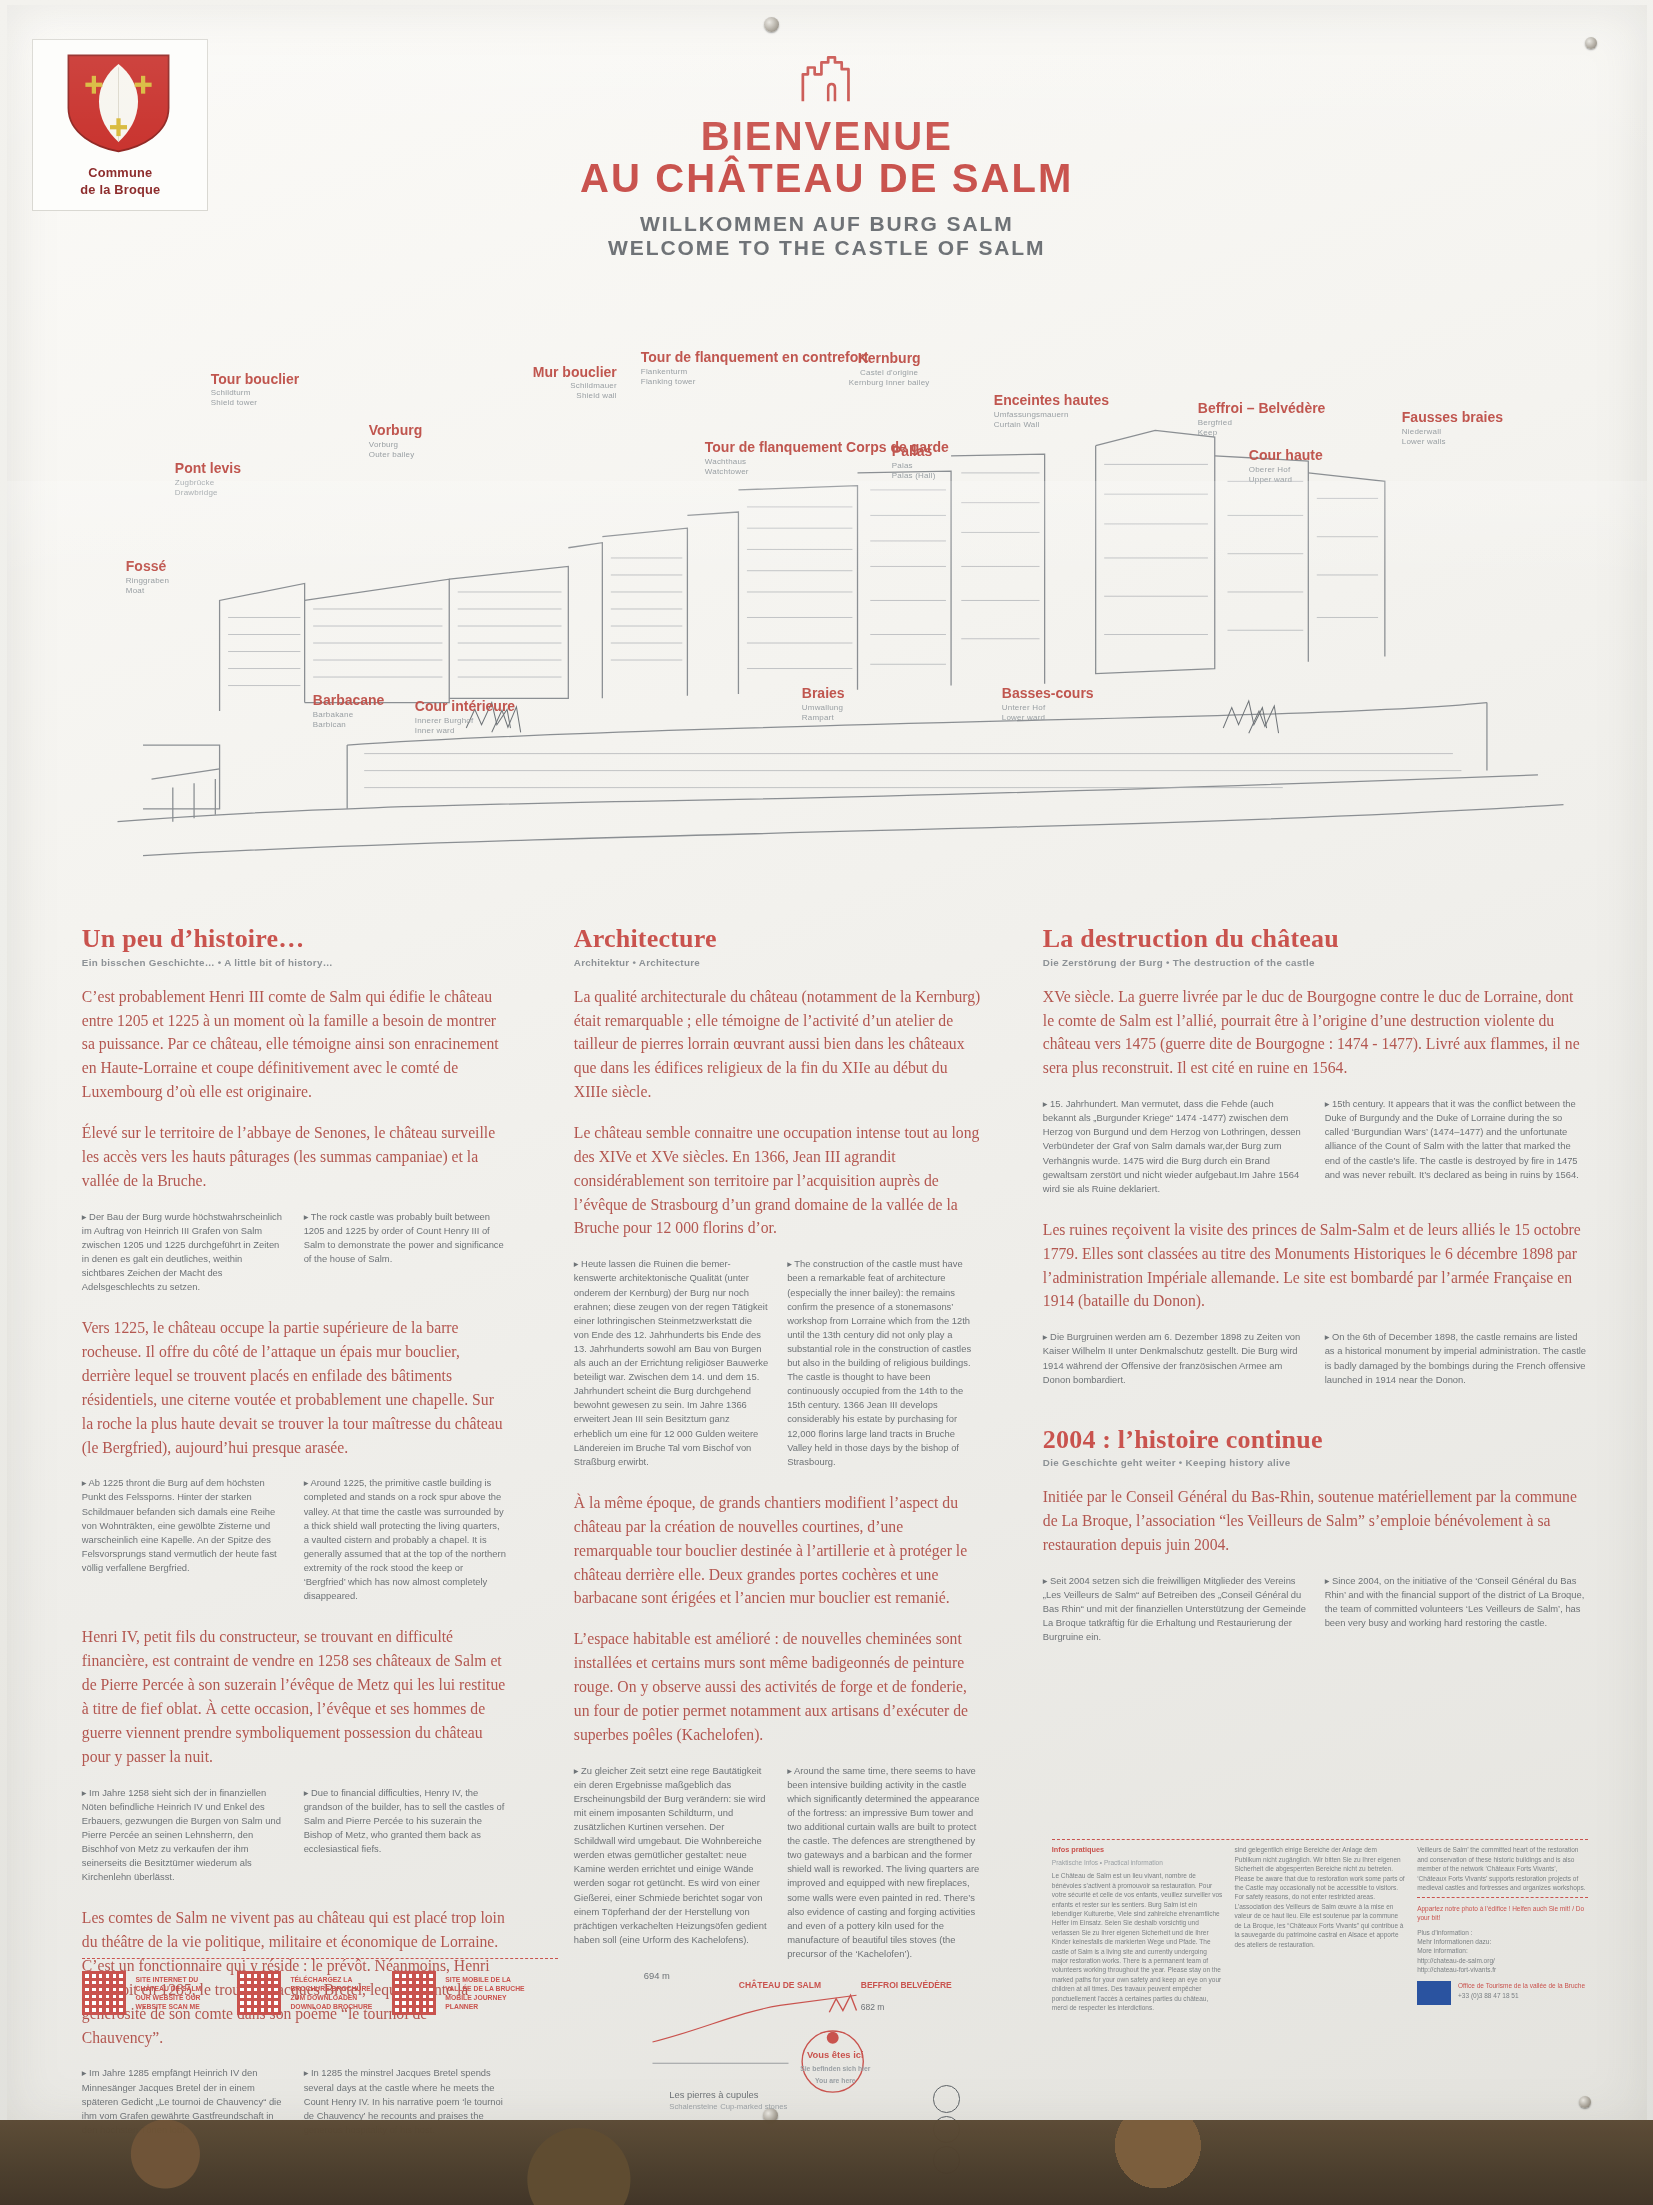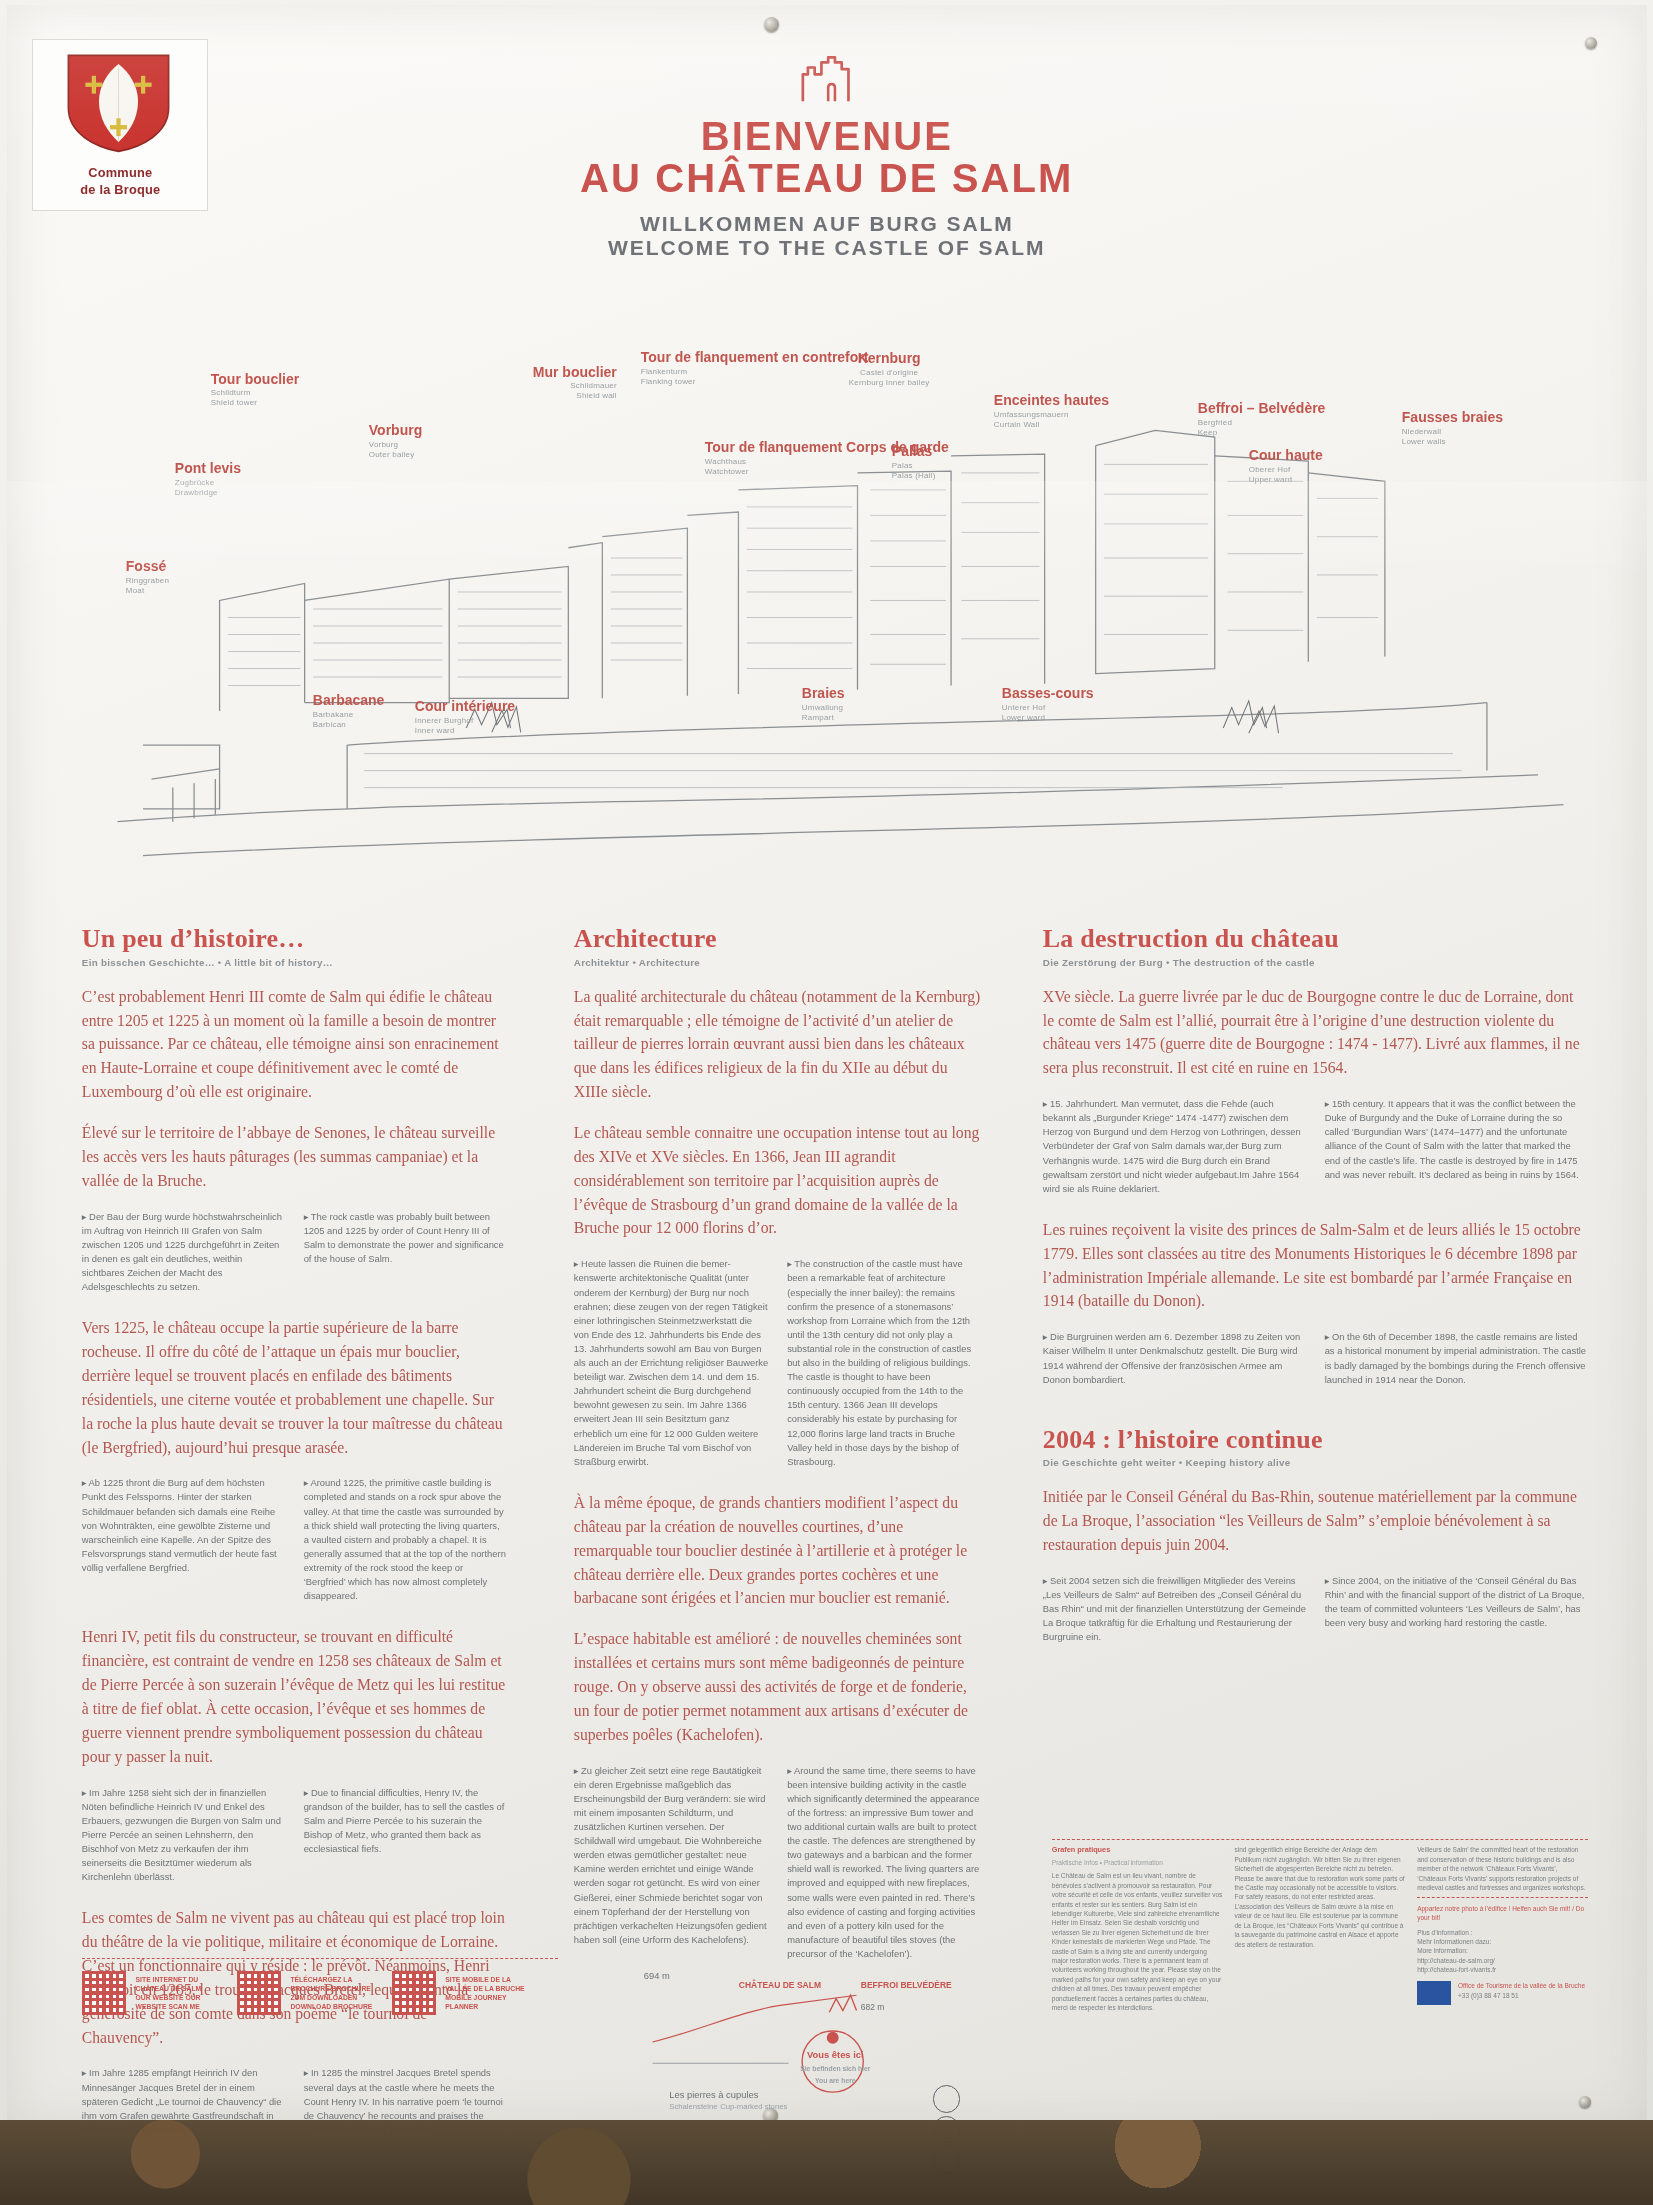--- a/index.html
+++ b/index.html
@@ -421,21 +421,21 @@
           <span></span>
           <span></span>
         </div>
       </div>
     </div>
 
     <div id="infoblock">
       <div class="ib-dash"></div>
       <div style="display:flex;gap:12px;margin-top:5.1px;">
         <div class="ib-col" style="flex:1;">
-          <div class="ib-h">Grafen pratiques</div>
+          <div class="ib-h">Infos pratiques</div>
           <div style="color:#9aa0a4;margin-bottom:3.4px;">Praktische Infos • Practical information</div>
           <div>Le Château de Salm est un lieu vivant, nombre de bénévoles s’activent à promouvoir sa restauration. Pour votre sécurité et celle de vos enfants, veuillez surveiller vos enfants et rester sur les sentiers. Burg Salm ist ein lebendiger Kulturerbe, Viele sind zahlreiche ehrenamtliche Helfer im Einsatz. Seien Sie deshalb vorsichtig und verlassen Sie zu Ihrer eigenen Sicherheit und die Ihrer Kinder keinesfalls die markierten Wege und Pfade. The castle of Salm is a living site and currently undergoing major restoration works. There is a permanent team of volunteers working throughout the year. Please stay on the marked paths for your own safety and keep an eye on your children at all times. Des travaux peuvent empêcher ponctuellement l’accès à certaines parties du château, merci de respecter les interdictions.</div>
         </div>
         <div class="ib-col" style="flex:1;">
           <div>sind gelegentlich einige Bereiche der Anlage dem Publikum nicht zugänglich. Wir bitten Sie zu Ihrer eigenen Sicherheit die abgesperrten Bereiche nicht zu betreten. Please be aware that due to restoration work some parts of the Castle may occasionally not be accessible to visitors. For safety reasons, do not enter restricted areas. L’association des Veilleurs de Salm œuvre à la mise en valeur de ce haut lieu. Elle est soutenue par la commune de La Broque, les “Châteaux Forts Vivants” qui contribue à la sauvegarde du patrimoine castral en Alsace et apporte des ateliers de restauration.</div>
         </div>
         <div class="ib-col" style="flex:1;">
           <div>Veilleurs de Salm’ the committed heart of the restoration and conservation of these historic buildings and is also member of the network ‘Châteaux Forts Vivants’, ‘Châteaux Forts Vivants’ supports restoration projects of medieval castles and fortresses and organizes workshops.</div>
           <div class="ib-dash"></div>
           <div class="tinyred">Appartez notre photo à l’édifice ! Helfen auch Sie mit! / Do your bit!</div>

